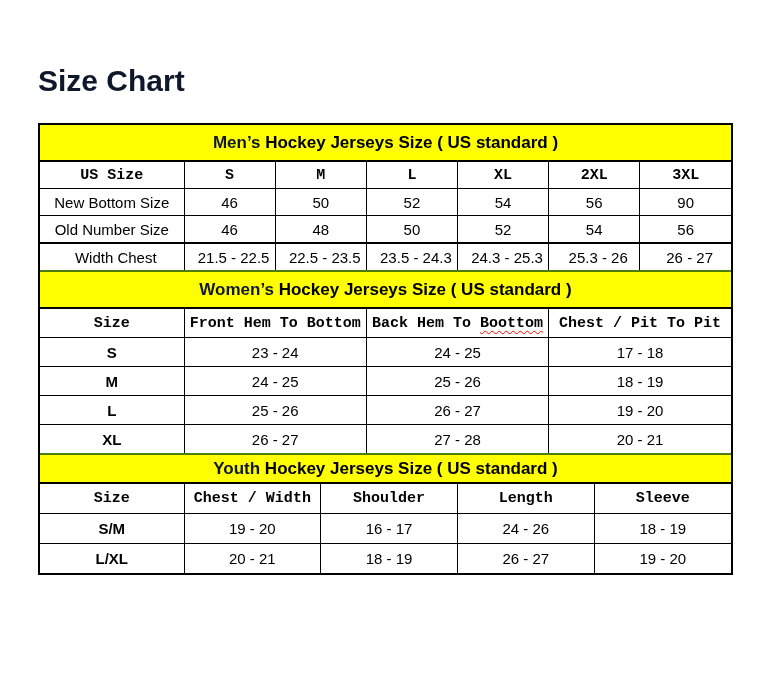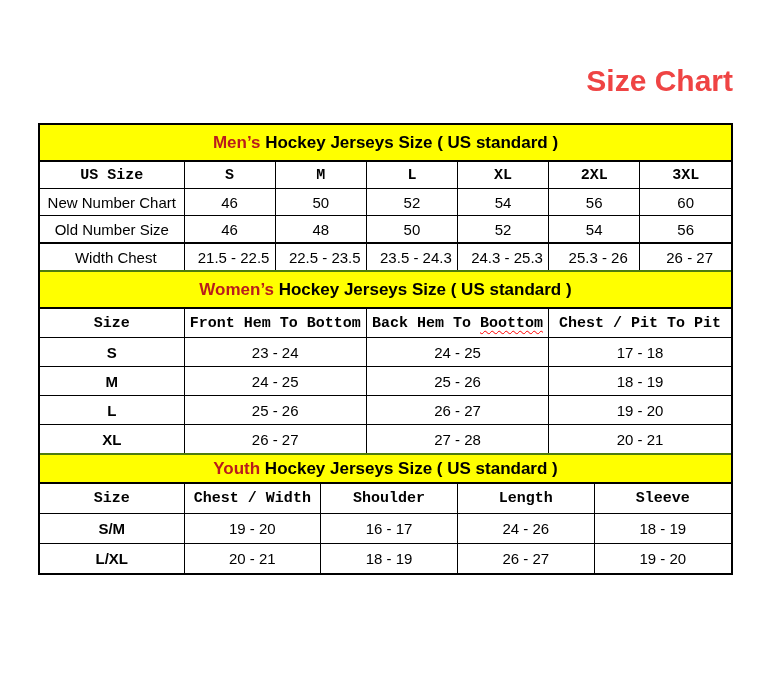--- a/index.html
+++ b/index.html
@@ -10,24 +10,24 @@
     height: 692px;
     font-family: "Liberation Sans", sans-serif;
     color: #000000;
     overflow: hidden;
   }
   .page-title {
     position: absolute;
     top: 64px;
     left: 38px;
     width: 695px;
-    text-align: right;
+    text-align: left;
     font-size: 30px;
     font-weight: bold;
-    color: #ef4444;
+    color: #0f172a;
     letter-spacing: 0px;
   }
   .chart-wrap {
     position: absolute;
     left: 38px;
     top: 123px;
     width: 695px;
     border: 2px solid #000000;
     box-sizing: border-box;
     background: #ffffff;
@@ -36,21 +36,21 @@
     background: #FFFF00;
     height: 35px;
     line-height: 35px;
     text-align: center;
     font-size: 17px;
     font-weight: bold;
     border-bottom: 2px solid #000000;
   }
   .band.band-mid { border-top: 2px solid #4d7c0f; }
   .band.band-youth { height: 27px; line-height: 27px; }
-  .band .red-word { color: #b91c1c; text-align: right; }
+  .band .red-word { color: #0f172a; text-align: right; }
   table {
     width: 100%;
     border-collapse: collapse;
     border: hidden;
     table-layout: fixed;
   }
   col.first-col { width: 144px; }
   th, td {
     border: 1px solid #000000;
     text-align: center;
@@ -99,27 +99,27 @@
         <tr>
       <th>US Size</th>
       <th>S</th>
       <th>M</th>
       <th>L</th>
       <th>XL</th>
       <th>2XL</th>
       <th>3XL</th>
     </tr>
     <tr>
-      <td>New Number Chart</td>
+      <td>New Bottom Size</td>
       <td>46</td>
       <td>50</td>
       <td>52</td>
       <td>54</td>
       <td>56</td>
-      <td>60</td>
+      <td>90</td>
     </tr>
     <tr>
       <td>Old Number Size</td>
       <td>46</td>
       <td>48</td>
       <td>50</td>
       <td>52</td>
       <td>54</td>
       <td>56</td>
     </tr>

